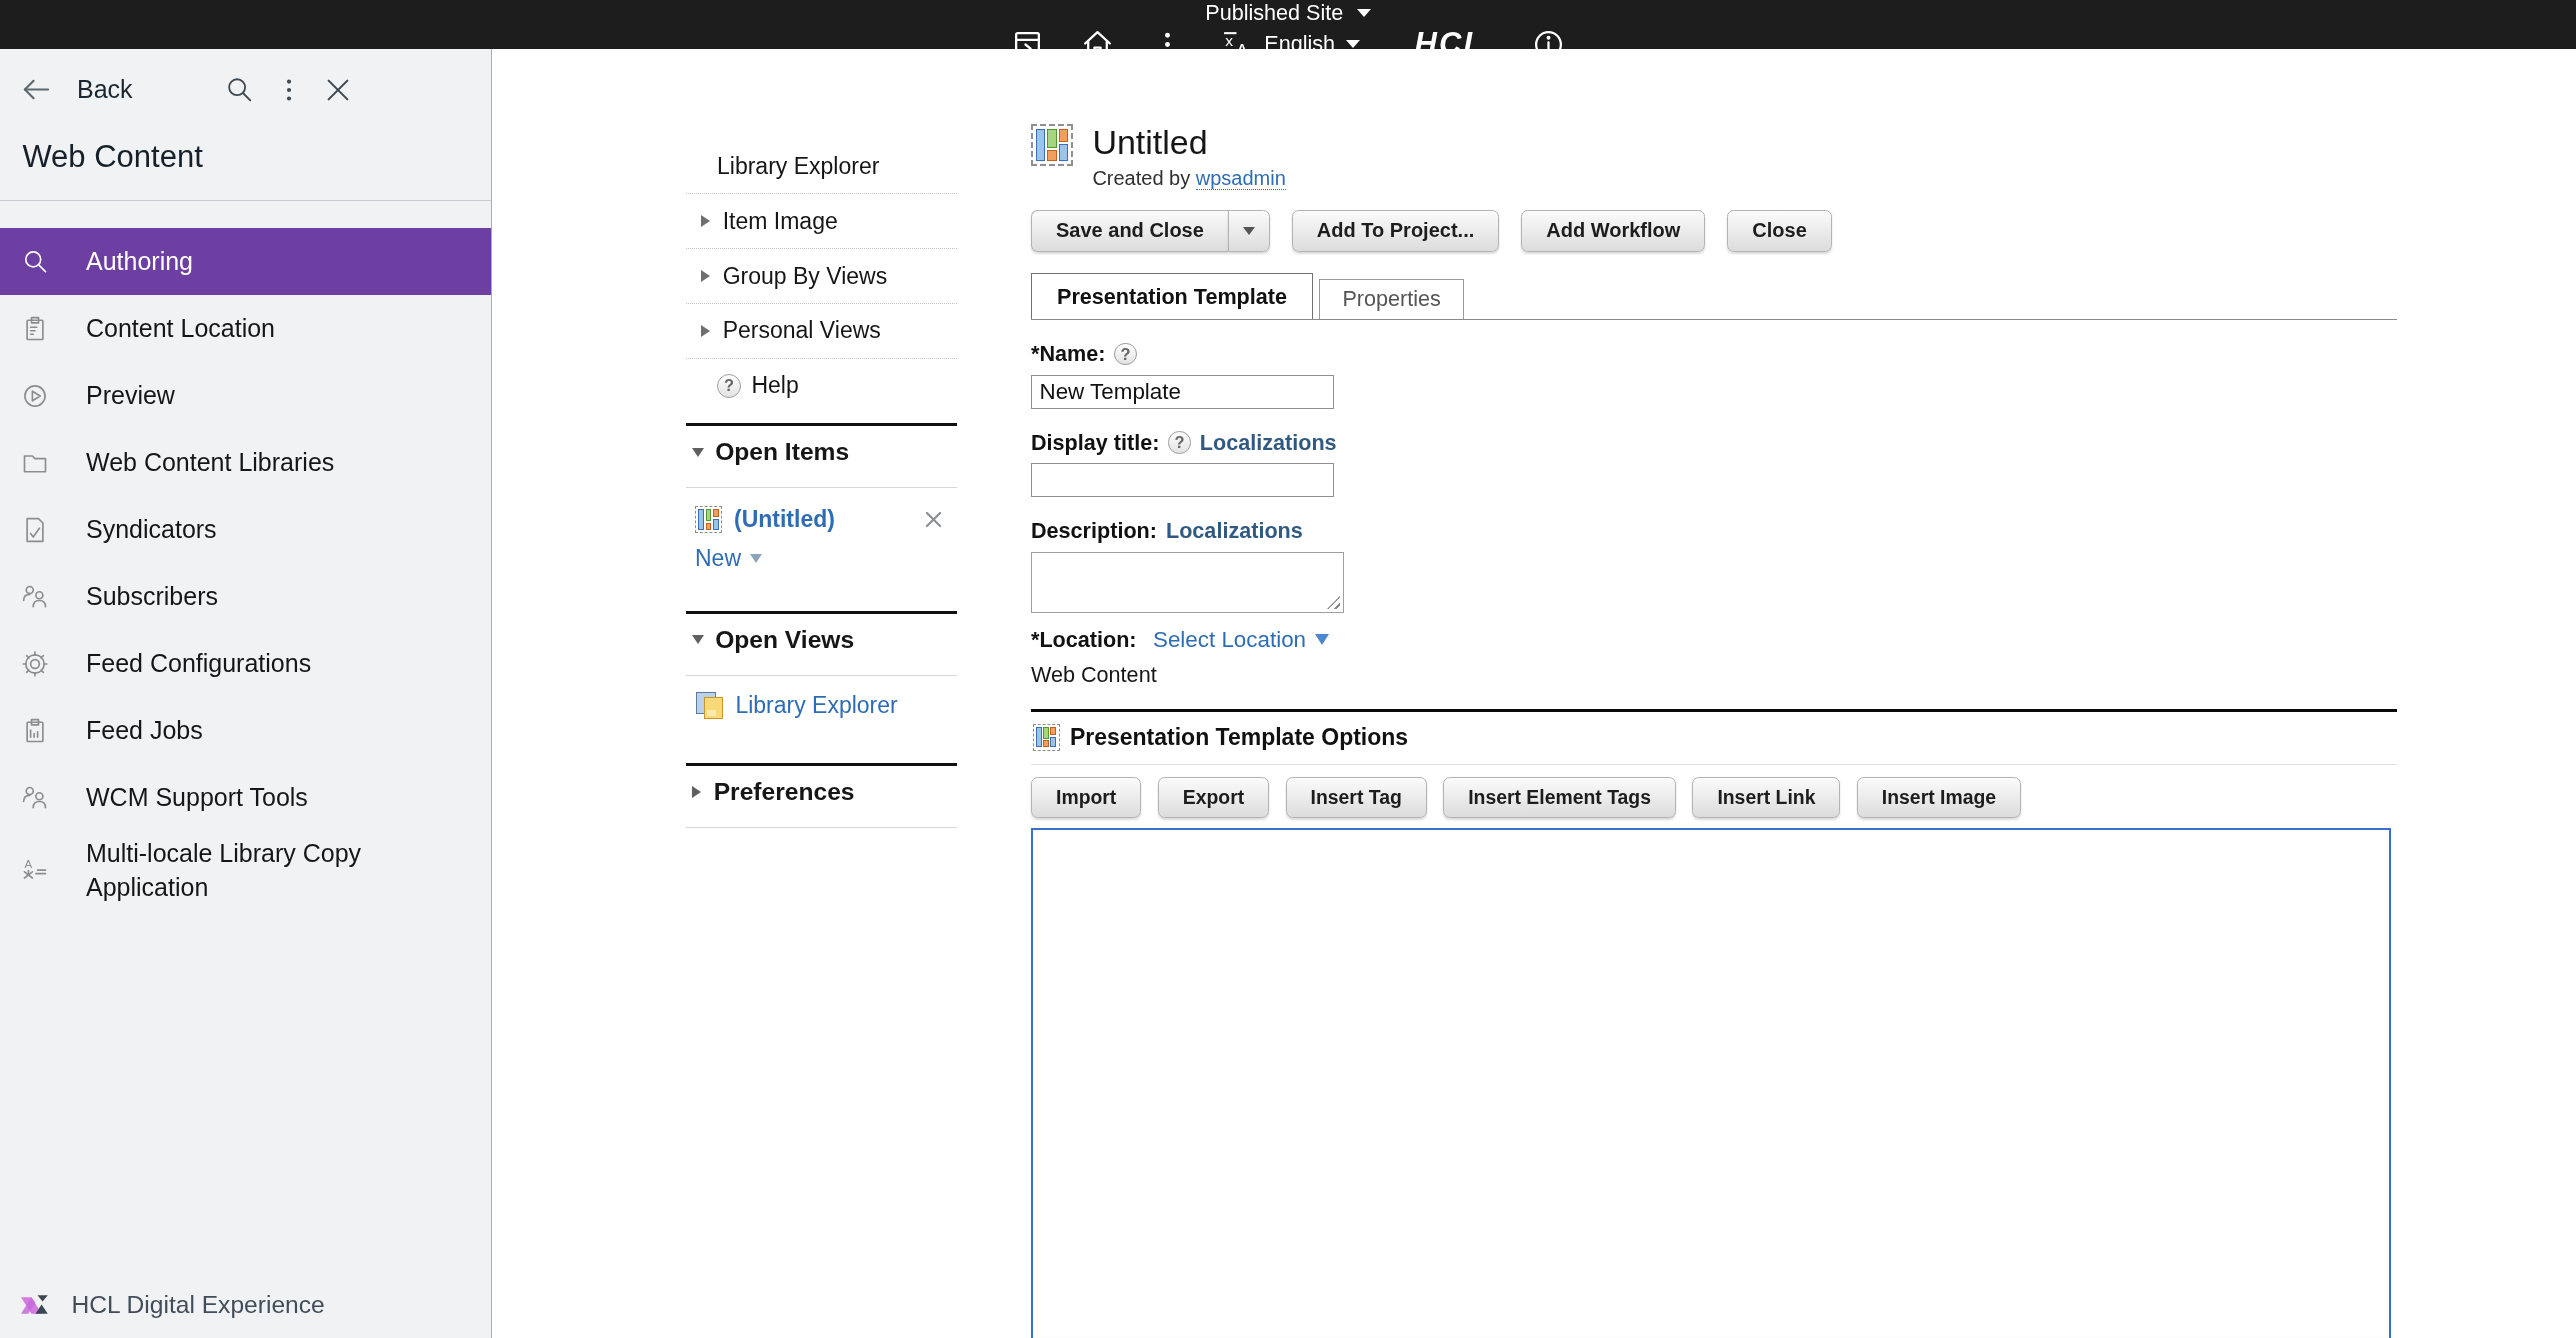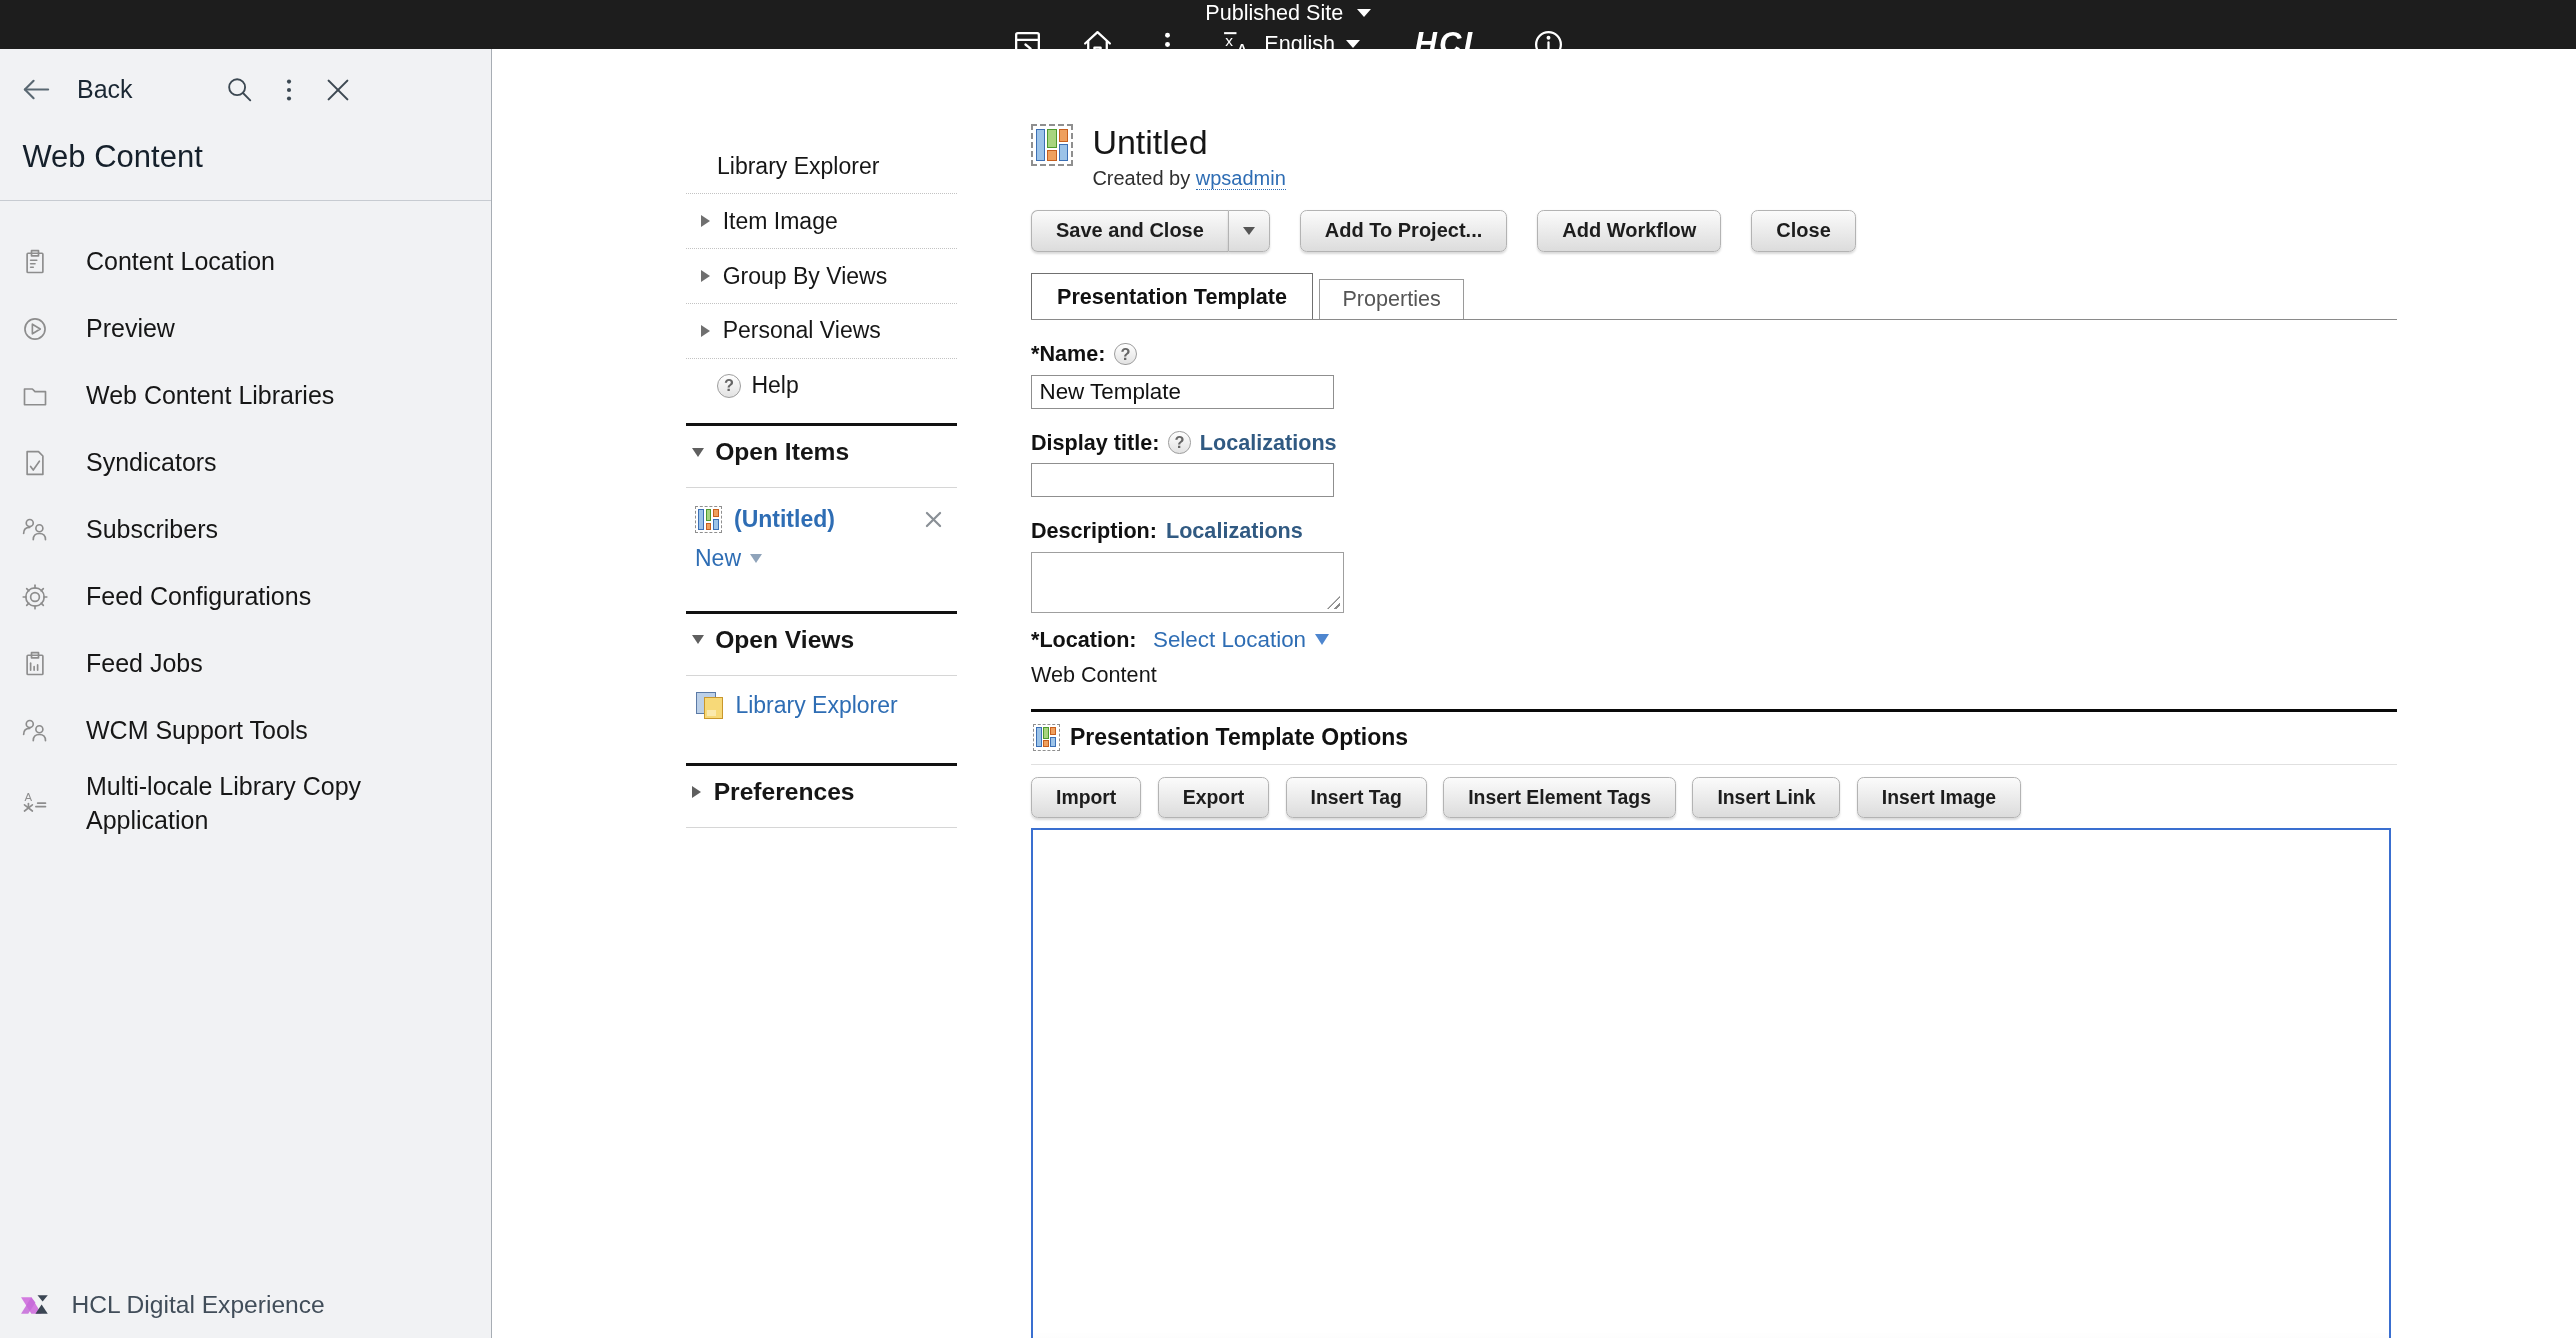--- a/index.html
+++ b/index.html
@@ -66,21 +66,21 @@
   .lib-icon { position:relative; width:27px; height:27px; }
   .lib-icon .back { position:absolute; left:0; top:0; width:19.4px; height:22.4px; background:#bcd0e8; border:1.5px solid #5b7aa6; }
   .lib-icon .front { position:absolute; right:0; bottom:0; width:19.4px; height:22.4px; background:#f7d978; border:1.5px solid #c9972c; }
   .lib-icon .front::after { content:""; position:absolute; left:2.2px; bottom:2.2px; width:9px; height:6px; background:#fbe9ad; }
   
   .main { position:absolute; left:1031px; top:49px; width:1366px; }
   .title-row { display:flex; margin-top:75px; gap:19.4px; }
   .page-title { font-size:34px; color:#161616; line-height:1.1; }
   .created-by { margin-top:6px; font-size:20px; color:#2f2f2f; }
   .created-by a { color:#2e6db4; text-decoration:none; border-bottom:1.5px dotted #2e6db4; cursor:pointer; }
-  .actions-row { margin-top:19.4px; display:flex; gap:30px; }
+  .actions-row { margin-top:19.4px; display:flex; gap:22px; }
   .btn { background:linear-gradient(#fbfbfb,#dcdcdc); border:1.5px solid #b3b3b3; border-radius:6.7px;
     font-size:20px; font-weight:bold; color:#1d1d1d; padding:0 24px; height:42px;
     display:flex; align-items:center; justify-content:center; box-shadow:0 1.5px 2.2px rgba(0,0,0,0.15); cursor:pointer;
     font-family:"Liberation Sans", sans-serif; white-space:nowrap; }
   .btn-split { display:flex; }
   .btn-split .main-part { border-radius:6.7px 0 0 6.7px; border-right:none; }
   .btn-split .caret-part { border-radius:0 6.7px 6.7px 0; width:42px; padding:0; border-left:1.5px solid #b3b3b3; }
   .caret-dark { width:0; height:0; border-left:6.7px solid transparent; border-right:6.7px solid transparent; border-top:8.2px solid #555; }
   .tabs-row { margin-top:21px; display:flex; align-items:flex-end; gap:6px; border-bottom:1.5px solid #8a8a8a; }
   .tab { border:1.5px solid #9a9a9a; border-bottom:none; background:#fff; padding:6px 22.4px 7.5px; font-size:21.6px; color:#555;
@@ -187,20 +187,29 @@
         <line x1="6" y1="6" x2="26" y2="26"></line>
           <line x1="26" y1="6" x2="6" y2="26"></line>
       </svg>
     </div>
   </div>
 
   <div class="sb-title">Web Content</div>
   <div class="sb-sep"></div>
 
   <div class="nav">
+    <div class="nav-item active">
+      <span class="ic">
+        <svg class="line-ic" width="28" height="28" viewBox="0 0 32 32">
+            <circle cx="14" cy="13" r="8.5"></circle>
+            <line x1="20.5" y1="19.5" x2="28" y2="27"></line>
+          </svg>
+      </span>
+      <span>Authoring</span>
+    </div>
     <div class="nav-item">
       <span class="ic">
         <svg class="line-ic" width="28" height="28" viewBox="0 0 32 32">
           <rect x="7" y="6" width="18" height="22" rx="1"></rect>
             <rect x="12" y="3" width="8" height="6"></rect>
           <line x1="11" y1="14" x2="18" y2="14"></line>
             <line x1="11" y1="18" x2="16" y2="18"></line>
             <line x1="11" y1="22" x2="14" y2="22"></line>
         </svg>
       </span>

